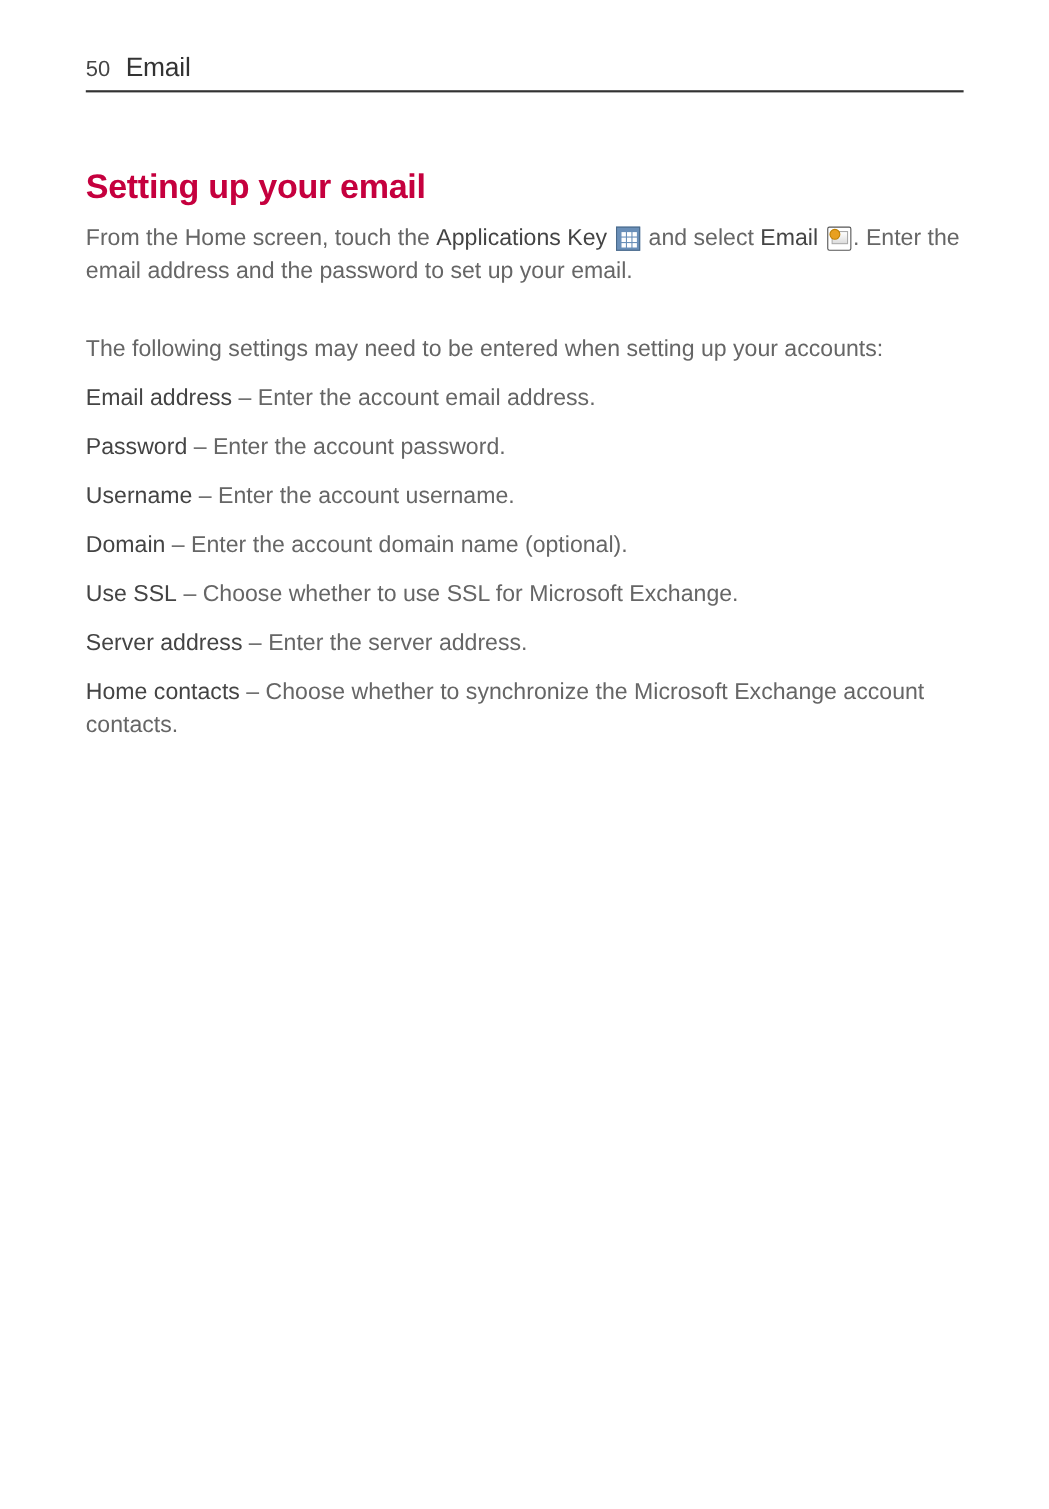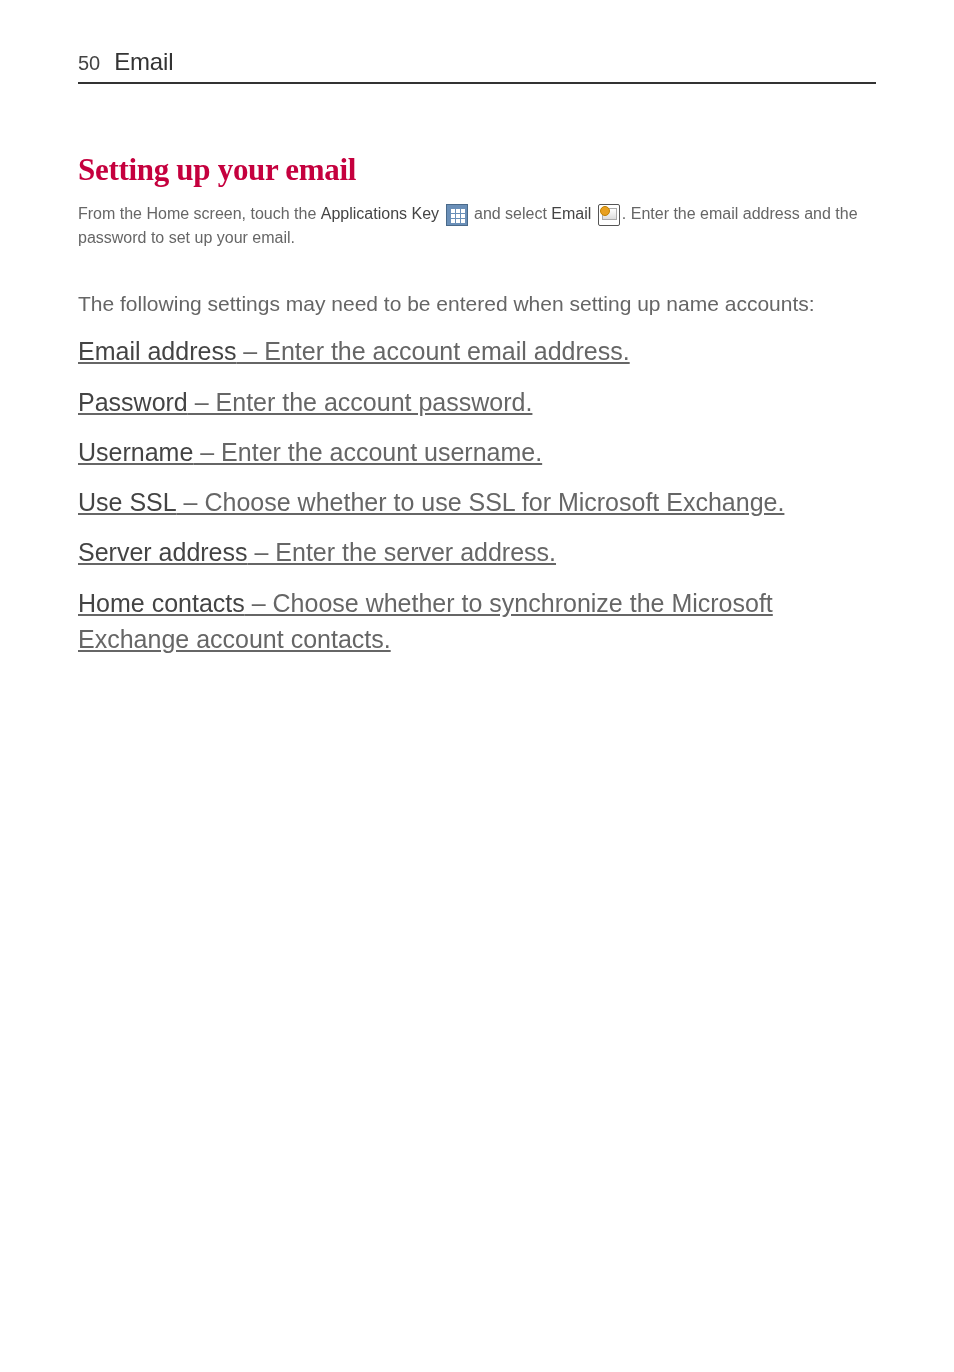--- a/index.html
+++ b/index.html
@@ -36,24 +36,23 @@
       color: #333333;
       font-weight: 400;
       letter-spacing: -0.2px;
     }
     .section-heading {
       font-size: 31px;
       color: #c5003e;
       font-weight: 700;
       margin-bottom: 14px;
       letter-spacing: -0.3px;
-      font-family: Liberation Serif, serif;
     }
     .body-text {
-      font-size: 16px;
+      font-size: 21px;
       color: #666666;
       line-height: 1.45;
       margin-bottom: 40px;
       font-weight: 300;
     }
     .body-text strong {
       color: #444444;
       font-weight: 500;
     }
     .icon-apps {
@@ -104,26 +103,25 @@
       position: absolute;
       top: 1px;
       left: 1px;
       width: 8px;
       height: 8px;
       background: #e8a020;
       border-radius: 50%;
       border: 0.5px solid #c08000;
     }
     .setting-item {
-      font-size: 25px;
+      font-size: 21px;
       color: #666666;
       line-height: 1.45;
       margin-bottom: 14px;
       font-weight: 300;
-      text-decoration: underline;
     }
     .setting-item strong {
       color: #444444;
       font-weight: 500;
     }
     .intro-text {
       font-size: 21px;
       color: #666666;
       line-height: 1.45;
       margin-bottom: 14px;
@@ -139,30 +137,33 @@
     <span class="header-title">Email</span>
   </div>
 
   <h2 class="section-heading">Setting up your email</h2>
   <p class="body-text">
     <span>From the Home screen, touch the </span><strong>Applications Key</strong>
     <span class="icon-apps"></span><span> and select </span><strong>Email</strong>
     <span class="icon-email"></span><span>. Enter the email address and the password to set up your email.</span>
   </p>
 
-  <p class="intro-text">The following settings may need to be entered when setting up name accounts:</p>
+  <p class="intro-text">The following settings may need to be entered when setting up your accounts:</p>
 
   <p class="setting-item">
     <strong>Email address</strong><span> – Enter the account email address.</span>
   </p>
   <p class="setting-item">
     <strong>Password</strong><span> – Enter the account password.</span>
   </p>
   <p class="setting-item">
     <strong>Username</strong><span> – Enter the account username.</span>
+  </p>
+  <p class="setting-item">
+    <strong>Domain</strong><span> – Enter the account domain name (optional).</span>
   </p>
   <p class="setting-item">
     <strong>Use SSL</strong><span> – Choose whether to use SSL for Microsoft Exchange.</span>
   </p>
   <p class="setting-item">
     <strong>Server address</strong><span> – Enter the server address.</span>
   </p>
   <p class="setting-item">
     <strong>Home contacts</strong><span> – Choose whether to synchronize the Microsoft Exchange account contacts.</span>
   </p>

